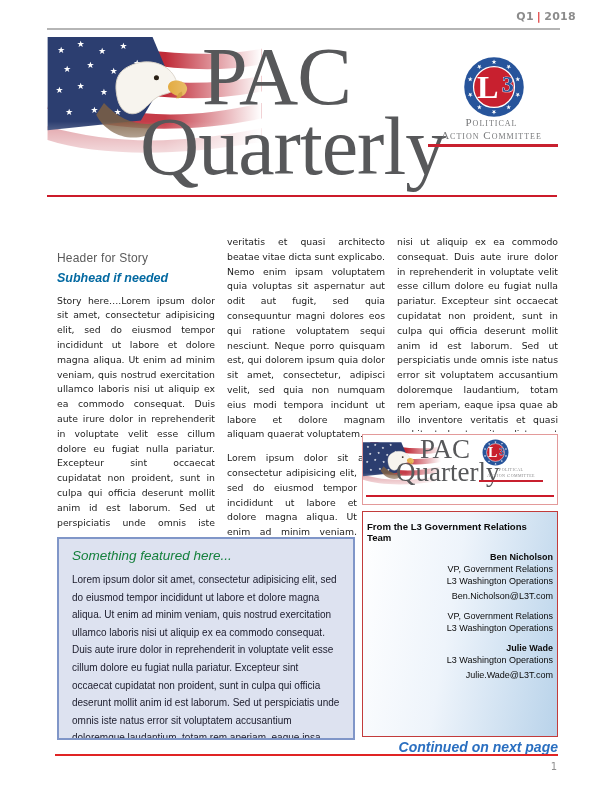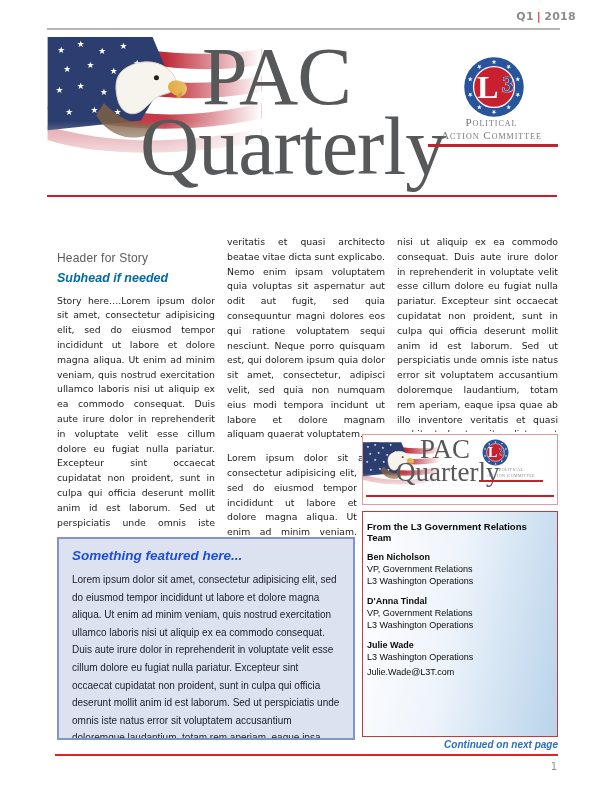--- a/index.html
+++ b/index.html
@@ -64,37 +64,37 @@
   .mini-rule{position:absolute;left:3px;top:60px;width:188px;height:1.5px;background:#cc1b2a;}
 
   
   .contact-box{
     position:absolute;left:362px;top:511px;width:196px;height:226px;box-sizing:border-box;
     border:1.5px solid #c23b3b;
     background:linear-gradient(100deg,#ffffff 0%,#eef4fb 45%,#b9d3ea 100%);
     padding:9px 4px;font-family:"Liberation Sans",sans-serif;color:#0b0b0b;overflow:hidden;
   }
   .contact-header{font-size:9.6px;font-weight:bold;margin:0 0 8px 0;}
-  .person{margin:0 0 8px 0;}
+  .person{margin:0 0 8px 0;text-align:right;}
   .person .name{font-size:9px;font-weight:bold;line-height:12px;}
   .person .line{font-size:9px;line-height:12px;}
   .person .email-group{margin-top:3px;}
   .person .office{white-space:pre-wrap;}
 
   
   .featured-box{
     position:absolute;left:57px;top:537px;width:298px;height:203px;box-sizing:border-box;
     background:#dde2f0;border:2px solid #8096c8;padding:9px 13px;overflow:hidden;
     font-family:"Liberation Sans",sans-serif;
   }
-  .featured-title{font-size:13.5px;font-weight:bold;font-style:italic;color:#1d4ed8;margin:0 0 8px 0;}
+  .featured-title{font-size:13.5px;font-weight:normal;font-style:italic;color:#15803d;margin:0 0 8px 0;}
   .featured-body{font-size:10px;line-height:17.6px;color:#1b1b2b;margin:0;}
 
   
-  .continued{position:absolute;right:54px;top:739px;font-size:10px;font-style:italic;font-weight:600;
+  .continued{position:absolute;right:54px;top:739px;font-size:14px;font-style:italic;font-weight:600;
              color:#2a6fc0;font-family:"Liberation Sans",sans-serif;}
   .footer-rule{position:absolute;left:55px;top:754px;width:503px;height:2px;background:#e02424;}
   .page-num{position:absolute;right:55px;top:761px;font-size:10px;color:#909090;}
 </style>
 </head>
 <body>
 
 <svg width="0" height="0" style="position:absolute" aria-hidden="true">
   <defs>
     <linearGradient id="fadeRight" x1="0" y1="0" x2="1" y2="0">
@@ -237,25 +237,25 @@
   </div>
 
   <div class="contact-box">
     <div class="contact-header">From the L3 Government Relations Team</div>
 
     <div class="person">
       <div class="name">Ben Nicholson</div>
       <div class="line">VP, Government Relations</div>
       <div class="line">L3 Washington Operations</div>
       <div class="email-group">
+        <div class="line">Ben.Nicholson@L3T.com</div>
       </div>
     </div>
 
     <div class="person">
-      <div class="name">D'Anna Tindal</div>
       <div class="line">VP, Government Relations</div>
       <div class="line">L3 Washington Operations</div>
     </div>
 
     <div class="person">
       <div class="name">Julie Wade</div>
       <div class="line">L3 Washington Operations</div>
       <div class="email-group">
         <div class="line">Julie.Wade@L3T.com</div>
 

